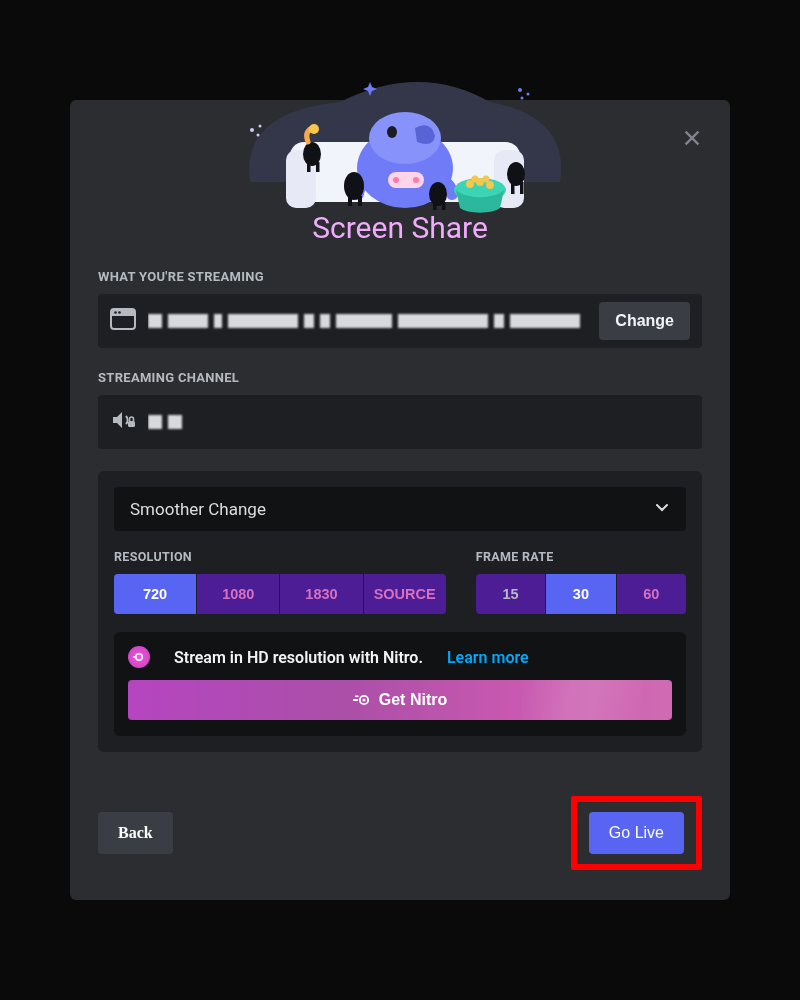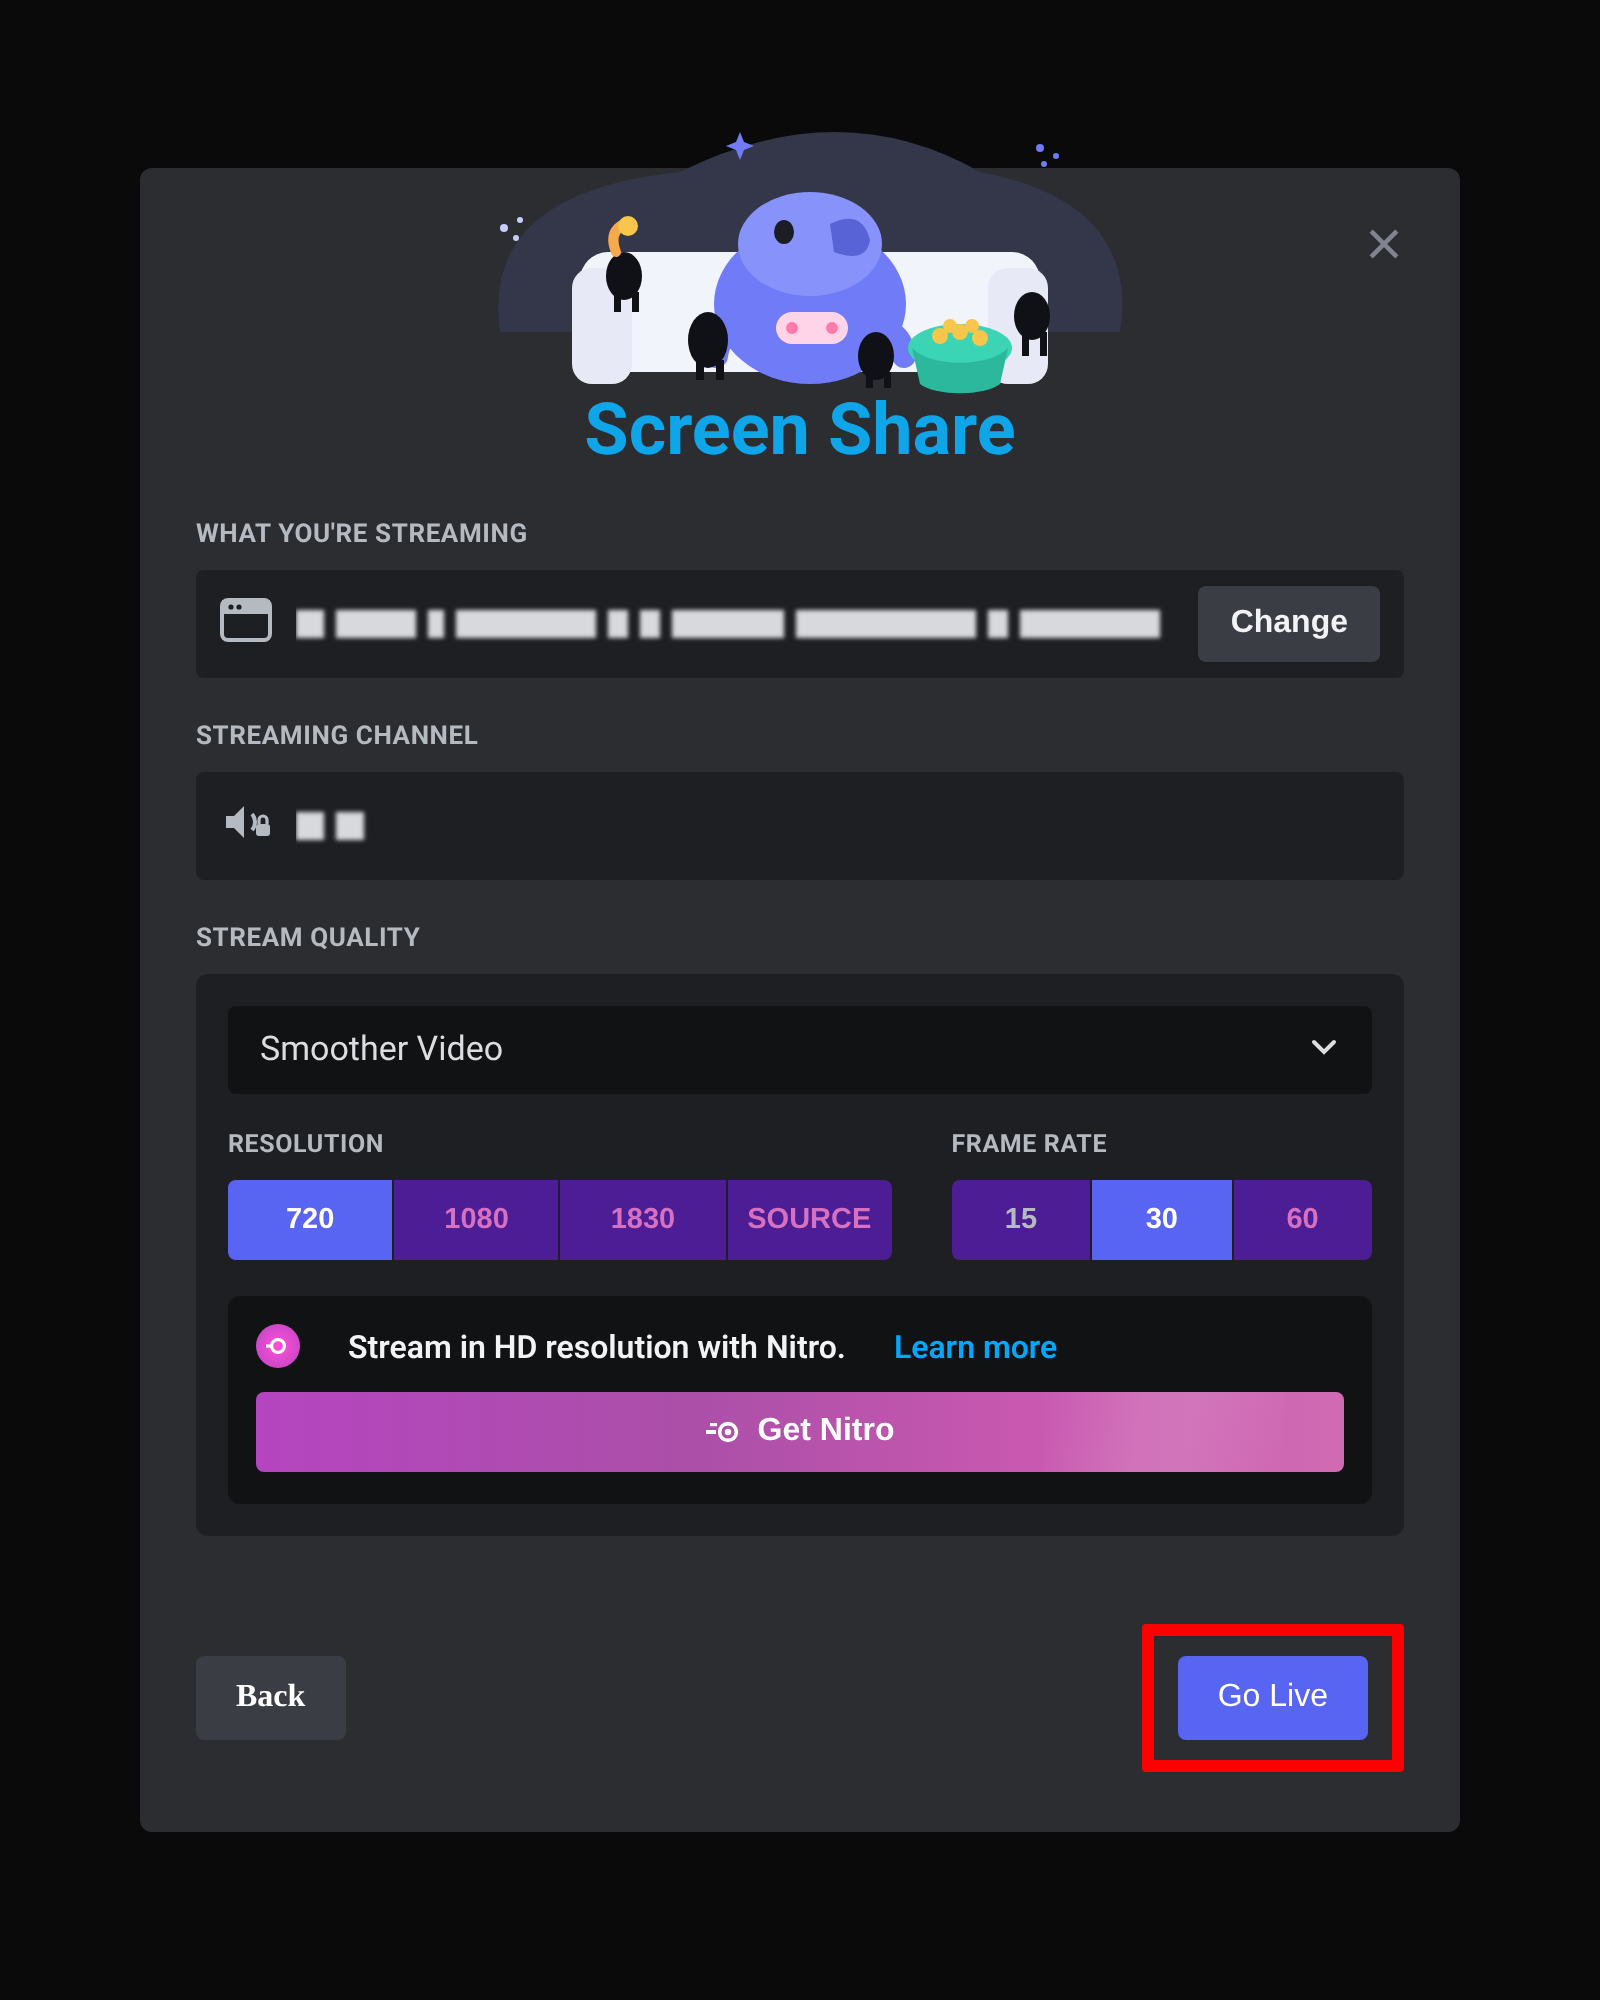--- a/index.html
+++ b/index.html
@@ -34,23 +34,23 @@
       height: 28px;
       cursor: pointer;
       color: #80848e;
       background: none;
       border: none;
       display:flex;align-items:center;justify-content:center;
     }
     .close-btn svg { width: 22px; height: 22px; }
     .title {
       text-align: center;
-      font-size: 36px;
-      font-weight: 700;
-      color: #0ea5e9;
+      font-size: 30px;
+      font-weight: 400;
+      color: #f0abfc;
       margin: 8px 0 24px;
     }
     .content { padding: 0 28px; }
     .section-label {
       font-size: 13px;
       font-weight: 700;
       color: #b5bac1;
       letter-spacing: 0.3px;
       margin-bottom: 10px;
       text-transform: uppercase;
@@ -288,24 +288,23 @@
             <rect x="18" y="12" width="7" height="6" rx="1.5" fill="#b5bac1"></rect>
             <path d="M19.5 12v-2a2 2 0 0 1 4 0v2" stroke="#b5bac1" stroke-width="1.6" fill="none"></path>
           </svg>
       </span>
       <div class="redacted">
         <span style="width:14px"></span>
           <span style="width:14px"></span>
       </div>
     </div>
 
-    <div class="section-label">STREAM QUALITY</div>
     <div class="quality-panel">
       <div class="dropdown">
-        <span>Smoother Video</span>
+        <span>Smoother Change</span>
         <span class="chev">
           <svg width="16" height="16" viewBox="0 0 16 16">
               <path d="M3 6l5 5 5-5" stroke="currentColor" stroke-width="2" fill="none" stroke-linecap="round"></path>
             </svg>
         </span>
       </div>
 
       <div class="qgrid">
         <div class="qcol res">
           <div class="sub">RESOLUTION</div>

